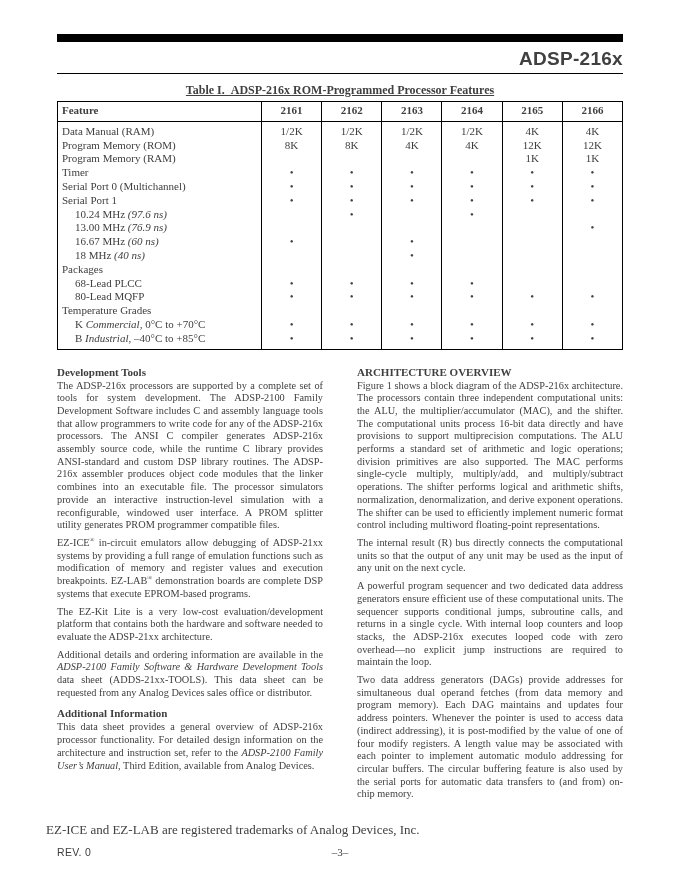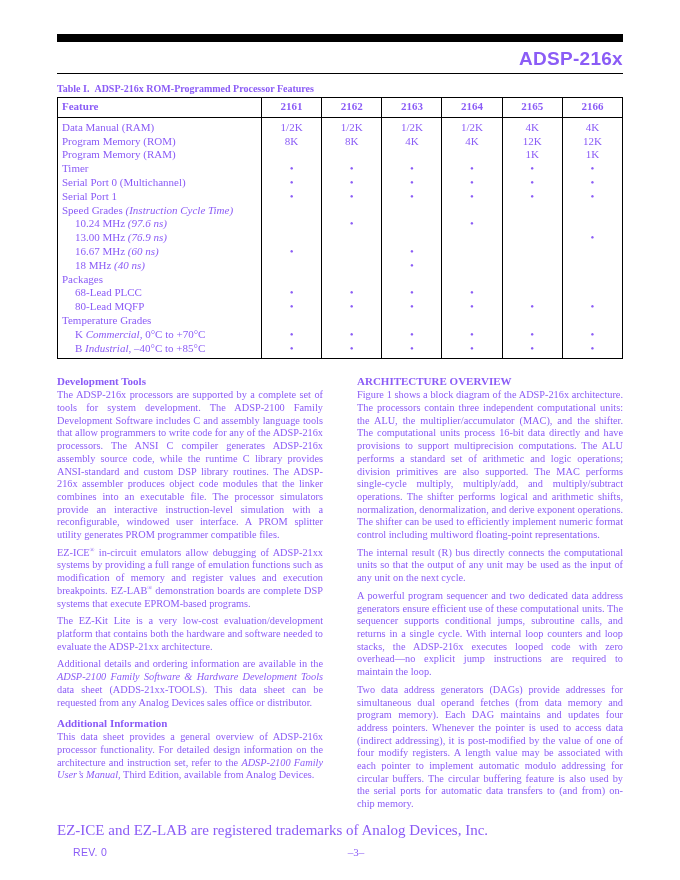--- a/index.html
+++ b/index.html
@@ -1,34 +1,34 @@
 <!DOCTYPE html>
 <html><head>
 <meta charset="utf-8">
 <style>
   html,body { margin:0; padding:0; background:#e8e8e8; }
   .page {
     position:relative; width:680px; height:880px; margin:0 auto;
-    background:#ffffff; color:#8b5cf6;
+    background:#ffffff; color:#404040;
     font-family:"Liberation Serif", serif;
     overflow:hidden;
   }
   .content { position:absolute; top:34px; left:57px; width:566px; }
 
   
   .top-bar { height:8px; background:#000; }
   .part-number {
     text-align:right; font-family:"Liberation Sans", sans-serif;
     font-weight:700; font-size:19px; line-height:1; padding:7px 0 5px;
     letter-spacing:0.3px;
   }
   .header-rule { border-top:1.6px solid #000; }
 
   
-  .table-title { text-align:left; font-weight:bold; font-size:10px; margin:9px 0 3px; }
+  .table-title { text-align:center; font-weight:bold; font-size:12px; margin:9px 0 3px;text-decoration:underline; }
   table.features { width:100%; border-collapse:collapse; border:1.4px solid #000; table-layout:fixed; }
   .features th, .features td { font-size:11px; line-height:13.8px; padding:0 3px; vertical-align:top; overflow:hidden; white-space:nowrap; }
   .features thead th { font-weight:bold; border-bottom:1.1px solid #000; text-align:center; padding-top:2px; padding-bottom:3px; }
   .features thead th.feat-h { text-align:left; width:196px; padding-left:4px; }
   .features th.col-h, .features td.val { border-left:1px solid #000; }
   .features td.feat { text-align:left; padding-left:4px; }
   .features td.val { text-align:center; }
   .features td.indent { padding-left:17px; }
   .features tbody tr:first-child td { padding-top:3px; }
   .features tbody tr:last-child td { padding-bottom:3px; }
@@ -36,22 +36,22 @@
 
   
   .columns { display:flex; gap:34px; margin-top:16px; }
   .col { flex:1; min-width:0; text-align:justify; }
   .col h3 { font-size:11px; font-weight:bold; margin:8px 0 2px; text-align:left; }
   .col h3.first { margin-top:0; }
   .col p { font-size:10.3px; line-height:12.7px; margin:0 0 5px; }
   .col sup { font-size:6.5px; line-height:0; vertical-align:super; }
 
   
-  .trademark { position:absolute; left:57px; top:822px; font-size:15px; }
-  .footer-line { position:absolute; left:73px; top:846px; width:566px; height:14px; }
+  .trademark { position:absolute; left:46px; top:822px; font-size:13px; }
+  .footer-line { position:absolute; left:57px; top:846px; width:566px; height:14px; }
   .rev { position:absolute; left:0; top:0; font-family:"Liberation Sans", sans-serif; font-size:10.5px; letter-spacing:0.3px; }
   .page-num { position:absolute; left:0; right:0; text-align:center; font-size:11px; }
 </style>
 </head>
 <body>
 
 <div class="page">
   <div class="content">
 
     <div class="top-bar"></div>
@@ -119,29 +119,20 @@
             <td class="val">•</td>
           </tr>
           <tr>
             <td class="feat"><span>Serial Port 1</span></td>
             <td class="val">•</td>
             <td class="val">•</td>
             <td class="val">•</td>
             <td class="val">•</td>
             <td class="val">•</td>
             <td class="val">•</td>
-          </tr>
-          <tr>
-            <td class="feat"><span>Speed Grades </span><span class="it">(Instruction Cycle Time)</span></td>
-            <td class="val"></td>
-            <td class="val"></td>
-            <td class="val"></td>
-            <td class="val"></td>
-            <td class="val"></td>
-            <td class="val"></td>
           </tr>
           <tr>
             <td class="feat indent"><span>10.24 MHz </span><span class="it">(97.6 ns)</span></td>
             <td class="val"></td>
             <td class="val">•</td>
             <td class="val"></td>
             <td class="val">•</td>
             <td class="val"></td>
             <td class="val"></td>
           </tr>

